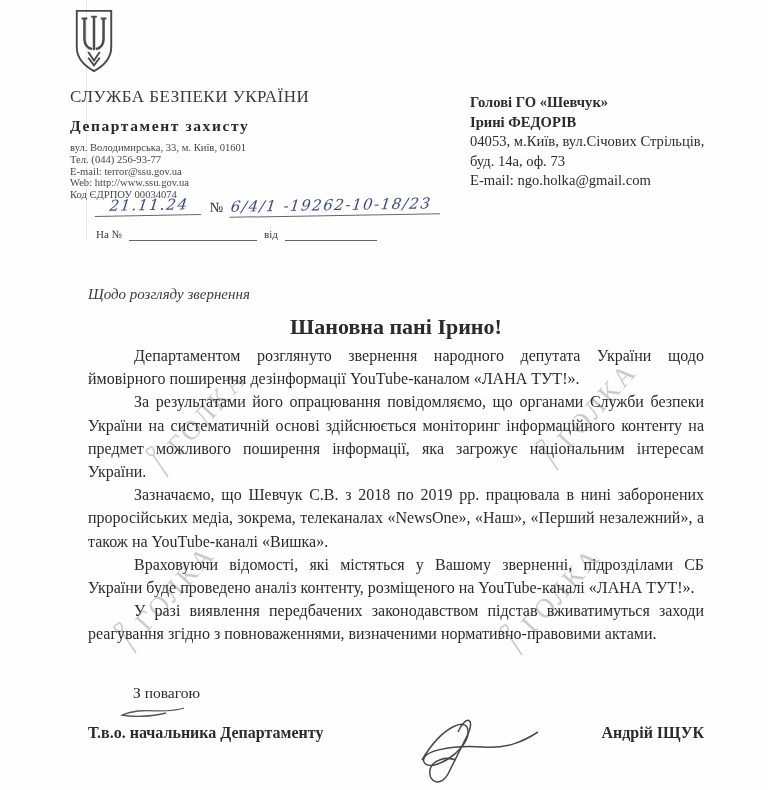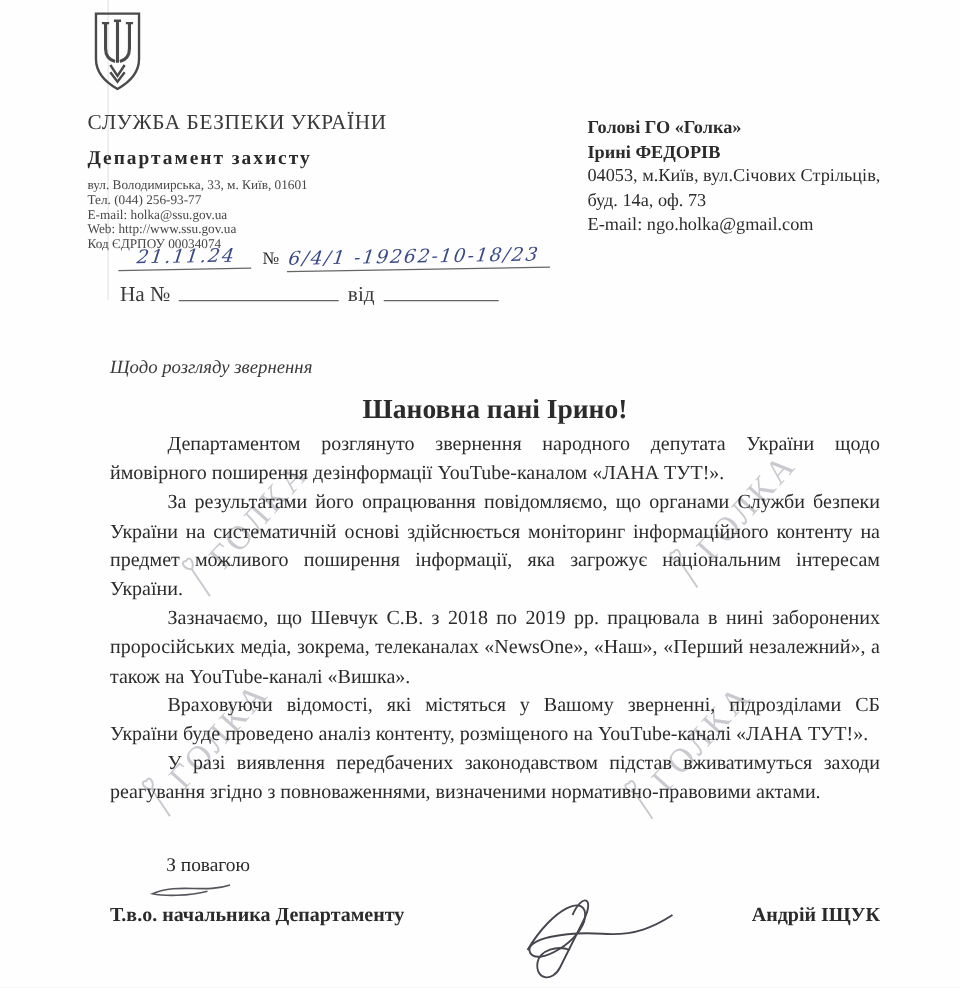--- a/index.html
+++ b/index.html
@@ -21,21 +21,21 @@
   .ref{position:absolute;left:96px;top:196px;width:380px;font-size:14px;}
   .ref-row{display:flex;align-items:flex-end;gap:8px;}
   .hand{
     display:inline-block;font-family:"DejaVu Serif", serif;font-style:italic;
     color:#3a4a86;letter-spacing:1.5px;font-size:15px;
     transform:skewX(-8deg) rotate(-1deg);
   }
   .u{border-bottom:1px solid #666;}
   .date-cell{min-width:106px;text-align:center;padding-bottom:1px;}
   .num-cell{min-width:210px;text-align:left;padding-bottom:1px;white-space:nowrap;}
-  .ref-row2{margin-top:10px;display:flex;align-items:flex-start;gap:7px;font-size:17px;color:#3a3a3a;}
+  .ref-row2{margin-top:10px;display:flex;align-items:center;gap:7px;font-size:11px;color:#3a3a3a;}
   .blank{display:inline-block;border-bottom:1px solid #666;height:14px;}
   .blank.w1{width:128px;} .blank.w2{width:92px;}
 
   
   .recipient{position:absolute;left:470px;top:93px;width:275px;font-size:14.6px;line-height:19.5px;}
   .recipient .b{font-weight:bold;}
 
   
   .subject{position:absolute;left:88px;top:286px;font-style:italic;font-size:15px;color:#3a3a3a;}
   .salutation{position:absolute;left:88px;top:314px;width:616px;text-align:center;font-weight:bold;font-size:22px;}
@@ -110,42 +110,42 @@
         <path d="M19 52 l6 8 l6 -8"></path>
       </g>
     </svg>
     <div class="org-name">СЛУЖБА БЕЗПЕКИ УКРАЇНИ</div>
     <div class="dept">
       <div>Департамент захисту</div>
     </div>
     <div class="contact">
       <div>вул. Володимирська, 33, м. Київ, 01601</div>
       <div>Тел. (044) 256-93-77</div>
-      <div>E-mail: holka@ssu.gov.ua</div>
+      <div>E-mail: terror@ssu.gov.ua</div>
       <div>Web: http://www.ssu.gov.ua</div>
       <div>Код ЄДРПОУ 00034074</div>
     </div>
   </div>
 
   <div class="ref">
     <div class="ref-row">
       <span class="hand u date-cell">21.11.24</span>
       <span>№</span>
       <span class="hand u num-cell">6/4/1 -19262-10-18/23</span>
     </div>
     <div class="ref-row2">
       <span>На №</span>
       <span class="blank w1"></span>
       <span>від</span>
       <span class="blank w2"></span>
     </div>
   </div>
 
   <div class="recipient">
-    <div class="b">Голові ГО «Голка»</div>
+    <div class="b">Голові ГО «Шевчук»</div>
     <div class="b">Ірині ФЕДОРІВ</div>
     <div>04053, м.Київ, вул.Січових Стрільців,</div>
     <div>буд. 14а, оф. 73</div>
     <div>E-mail: ngo.holka@gmail.com</div>
   </div>
 
   <div class="subject">Щодо розгляду звернення</div>
   <div class="salutation">Шановна пані Ірино!</div>
 
   <div class="body-text">

